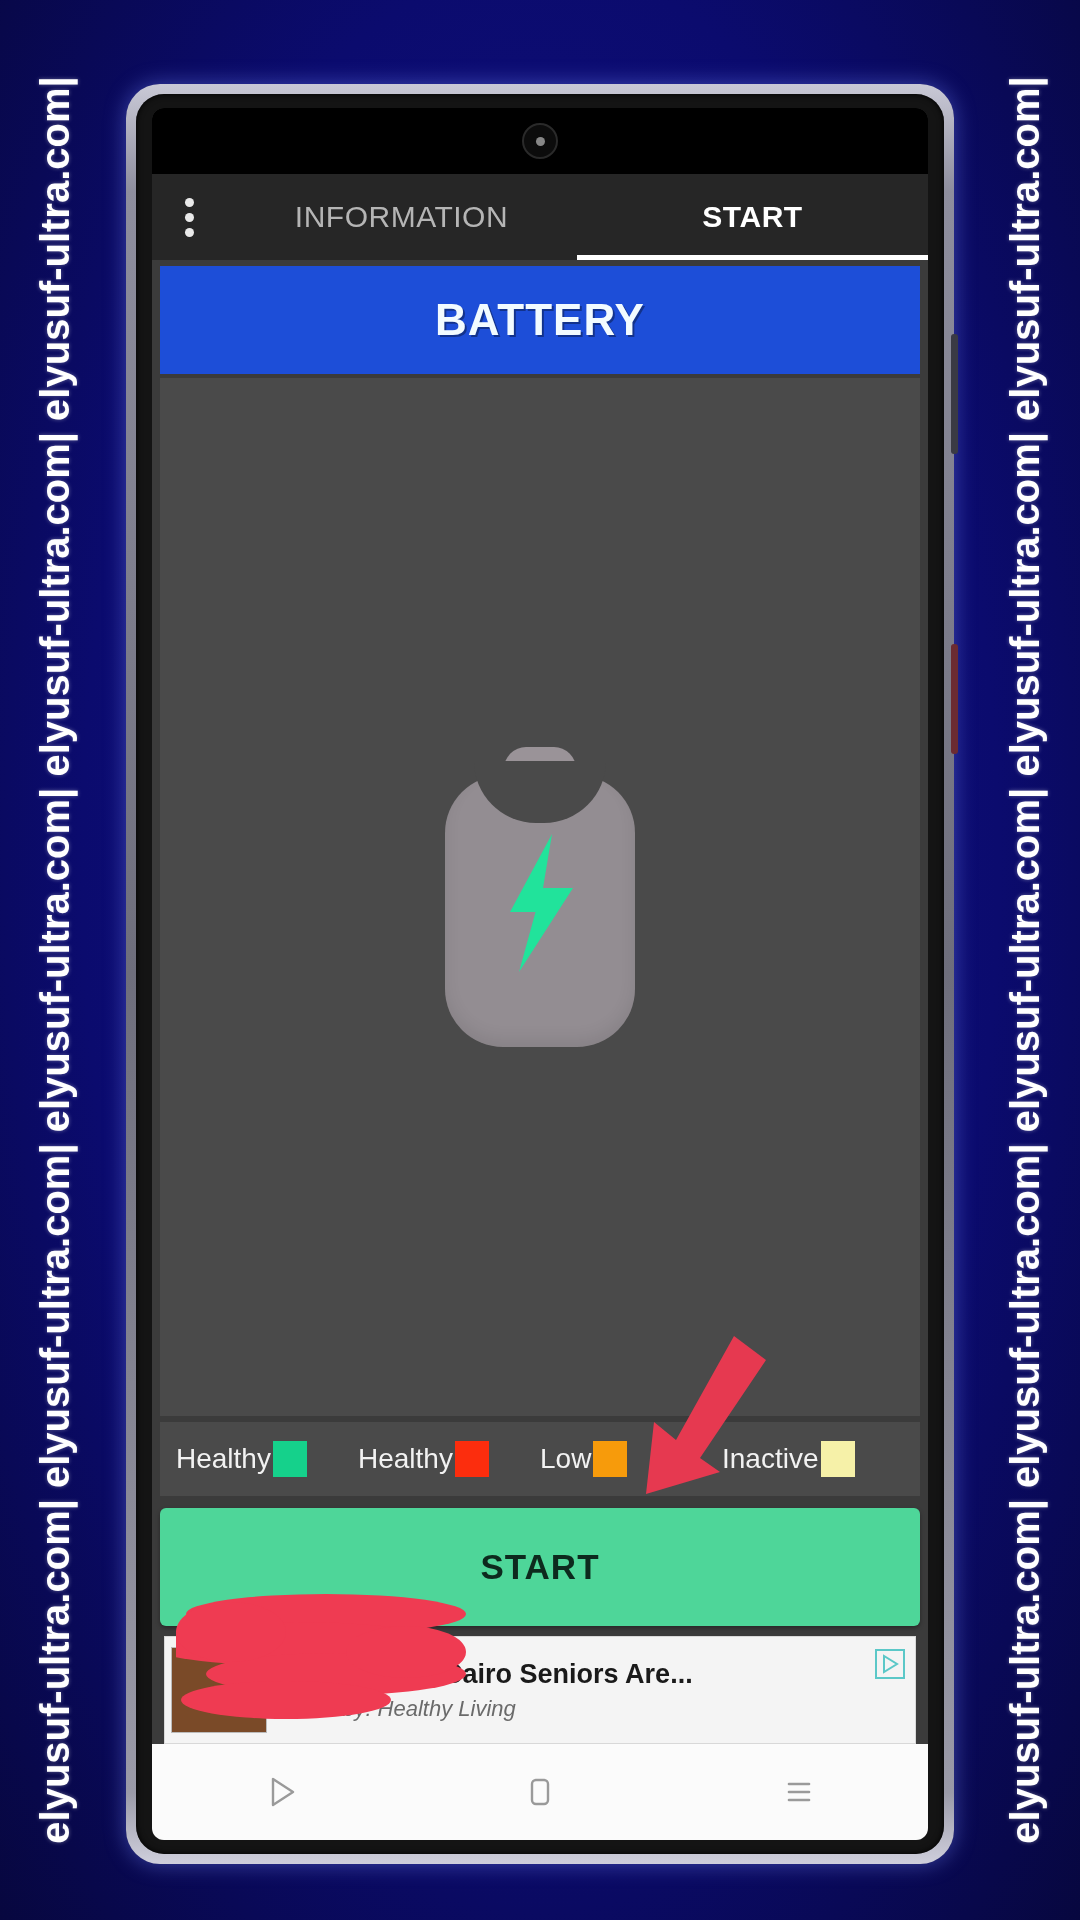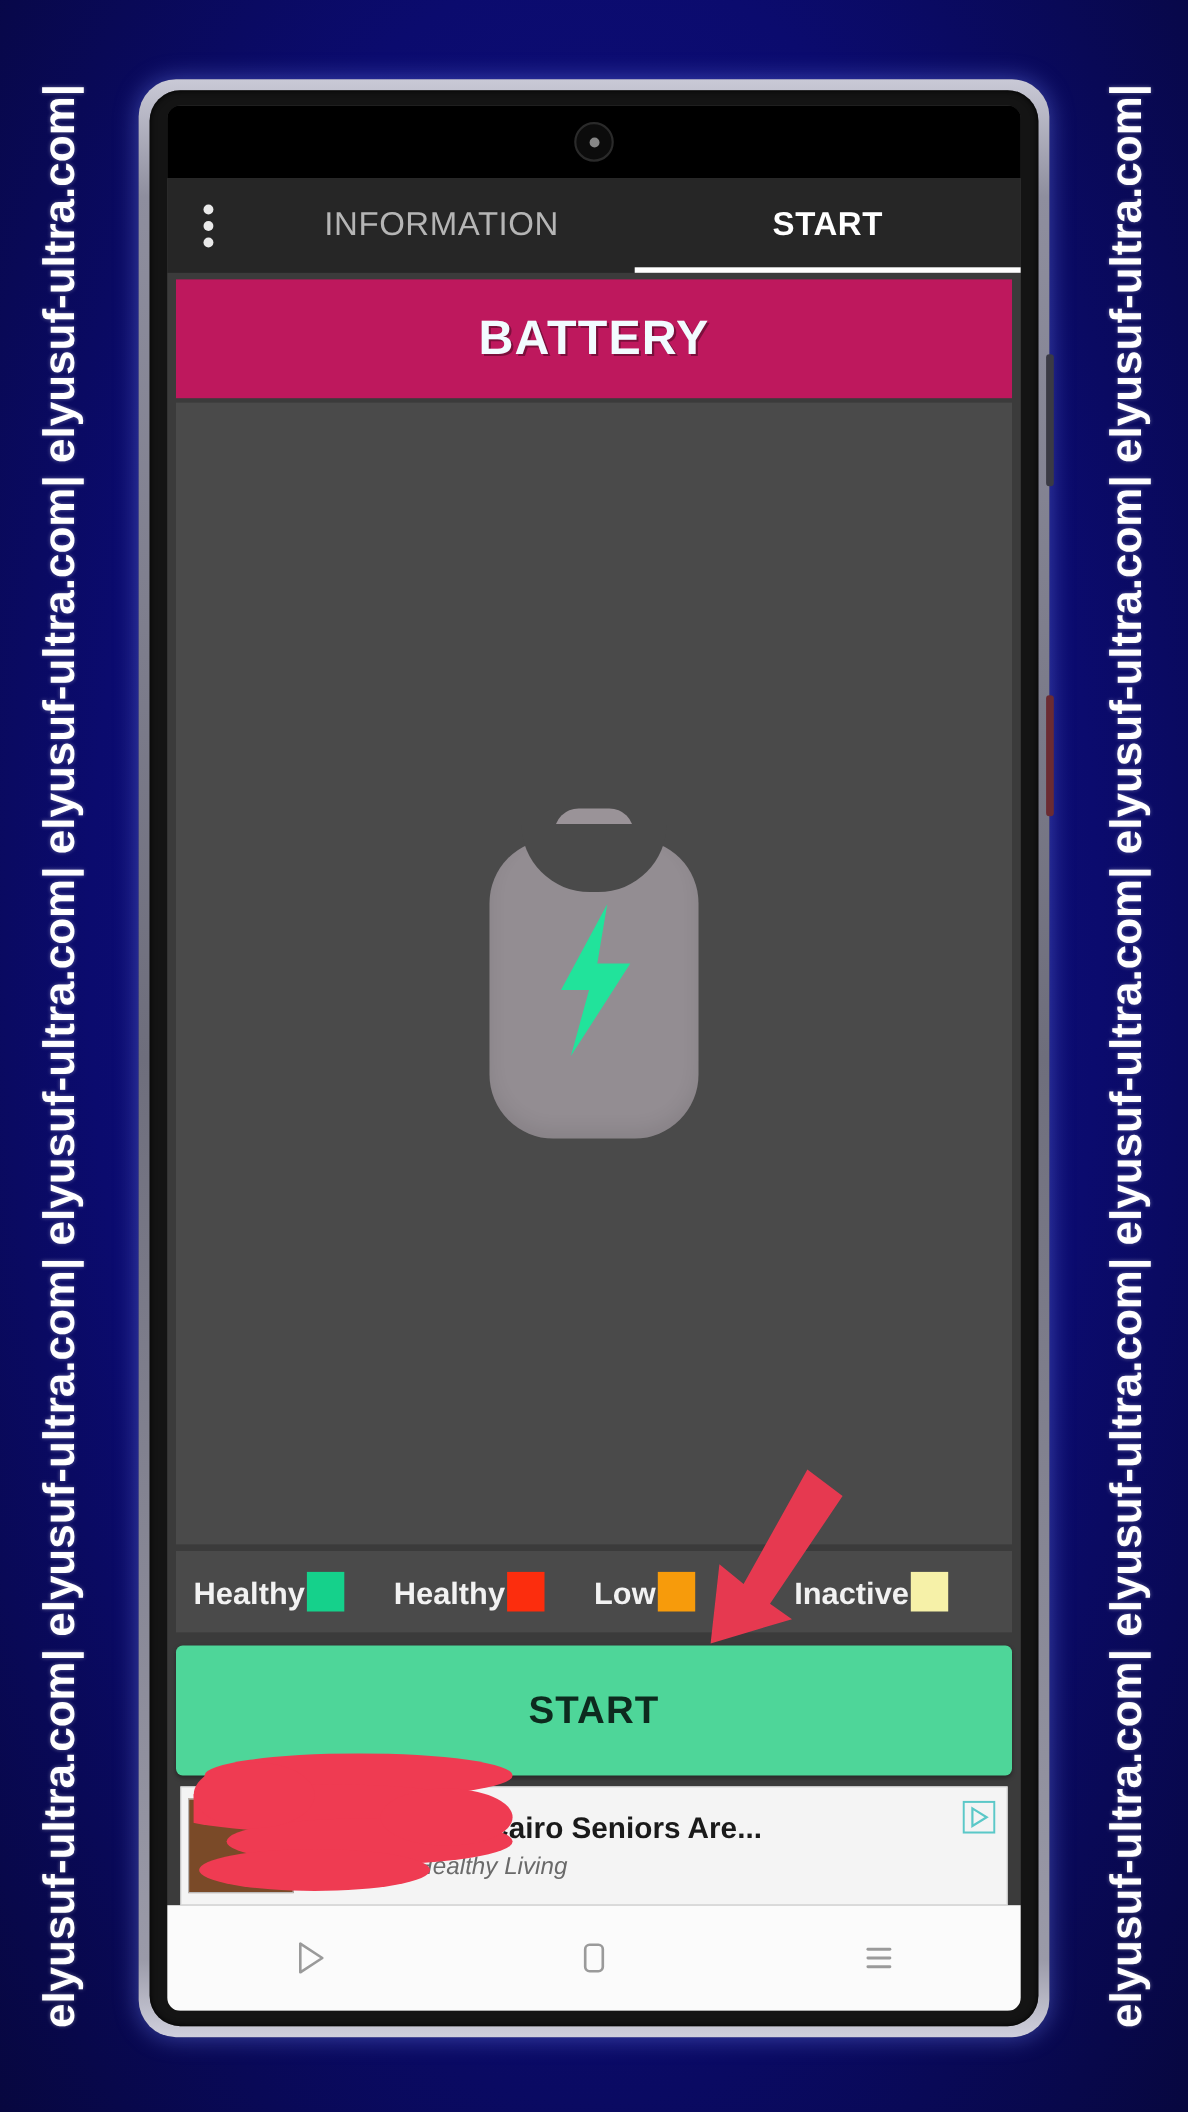--- a/index.html
+++ b/index.html
@@ -20,21 +20,21 @@
      transform-origin:center center;
      white-space:nowrap;
      color:#ffffff;font-weight:bold;font-size:40px;letter-spacing:0px;
      text-shadow:0 0 4px rgba(255,255,255,.35);}
   .wm-col.left .wm-rot{transform:translate(-50%,-50%) rotate(-90deg);}
   .wm-col.right .wm-rot{transform:translate(-50%,-50%) rotate(-90deg);}
   .wm-bottom{position:absolute;left:0;right:0;bottom:0;height:46px;overflow:hidden;}
 
   
   .device{
-    position:absolute;left:126px;top:72px;width:828px;height:1780px;
+    position:absolute;left:126px;top:84px;width:828px;height:1780px;
     border-radius:34px;
     background:linear-gradient(180deg,#c9c9d6 0%, #8e8e9e 6%, #6e6e7c 50%, #9a9aa8 96%, #cfcfdc 100%);
     padding:6px;
     box-sizing:border-box;
     box-shadow:0 0 22px rgba(120,140,255,.45);
   }
   .device-inner{
     position:absolute;inset:10px;
     border-radius:28px;
     background:#141414;
@@ -66,42 +66,42 @@
   .overflow{width:74px;display:flex;align-items:center;justify-content:center;cursor:pointer;}
   .overflow .dots{display:flex;flex-direction:column;gap:6px;}
   .overflow .dots i{display:block;width:9px;height:9px;border-radius:50%;background:#e9e9e9;}
   .tab{flex:1;display:flex;align-items:center;justify-content:center;
        font-size:30px;letter-spacing:.5px;cursor:pointer;position:relative;}
   .tab.inactive{color:#b5b5b5;}
   .tab.active{color:#ffffff;font-weight:600;}
   .tab.active:after{content:"";position:absolute;left:0;right:0;bottom:0;height:5px;background:#ffffff;}
 
   
-  .banner{margin:6px 8px 0 8px;height:108px;background:#be185d;
+  .banner{margin:6px 8px 0 8px;height:108px;background:#1d4ed8;
      display:flex;align-items:center;justify-content:center;flex:0 0 auto;}
   .banner span{color:#f2fbff;font-size:44px;font-weight:bold;letter-spacing:1px;
      text-shadow:2px 2px 0 rgba(0,0,0,.35);}
 
   
   .batt-area{flex:1 1 auto;margin:4px 8px 0 8px;background:#4a4a4a;
      display:flex;align-items:center;justify-content:center;position:relative;min-height:0;}
   .batt{position:relative;width:190px;height:300px;}
   .batt .nub{position:absolute;left:50%;transform:translateX(-50%);top:0;
      width:72px;height:46px;border-radius:22px;background:#9a9398;}
   .batt .body{position:absolute;left:0;right:0;top:28px;bottom:0;
      border-radius:58px;background:#938d92;box-shadow:inset 0 -8px 16px rgba(0,0,0,.08);}
   .batt .cut{position:absolute;left:50%;transform:translateX(-50%);top:14px;
      width:132px;height:62px;border-radius:0 0 70px 70px;background:#4a4a4a;}
   .bolt{position:absolute;left:50%;top:52%;transform:translate(-50%,-50%);
      width:96px;height:150px;}
 
   
   .legend{margin:6px 8px 0 8px;height:74px;background:#4a4a4a;
      display:flex;align-items:center;flex:0 0 auto;padding:0 16px;box-sizing:border-box;}
-  .leg{display:flex;align-items:flex-end;flex:1;justify-content:flex-start;font-weight:bold;}
+  .leg{display:flex;align-items:center;flex:1;justify-content:flex-start;}
   .leg span{color:#f2f2f2;font-size:28px;}
   .leg i{display:inline-block;width:34px;height:36px;margin-left:2px;}
 
   
   .start{margin:12px 8px 10px 8px;height:118px;background:#4ed699;border-radius:6px;
      display:flex;align-items:center;justify-content:center;flex:0 0 auto;cursor:pointer;
      box-shadow:0 2px 4px rgba(0,0,0,.35);}
   .start span{color:#0d2a1e;font-size:35px;font-weight:bold;letter-spacing:1px;}
 
   

